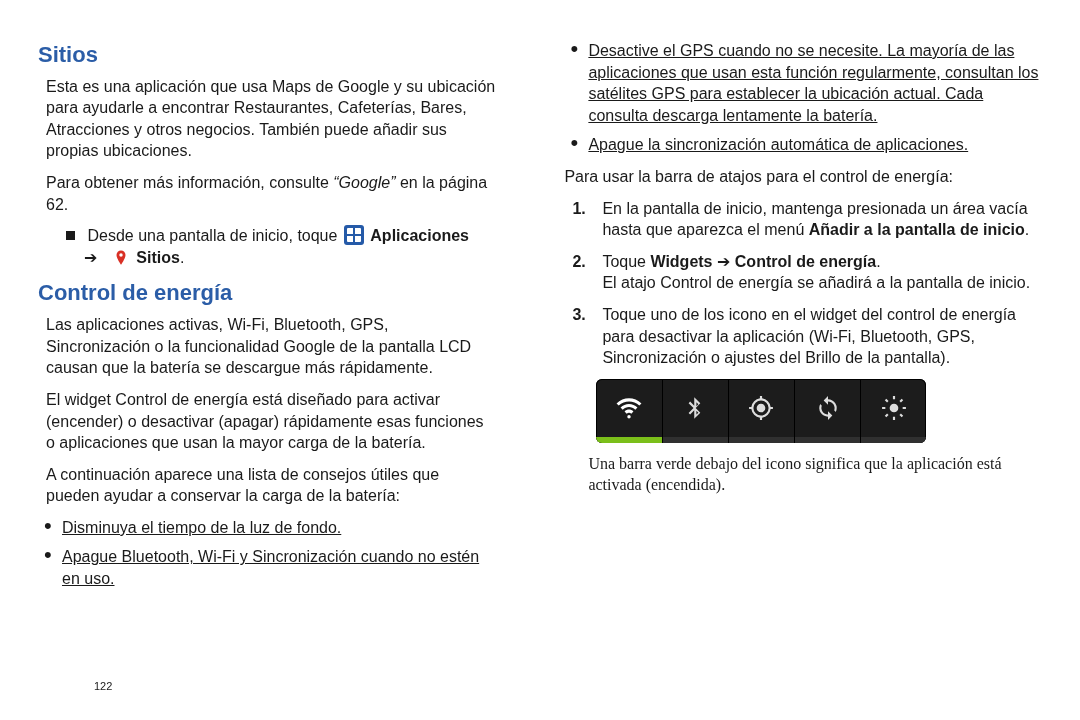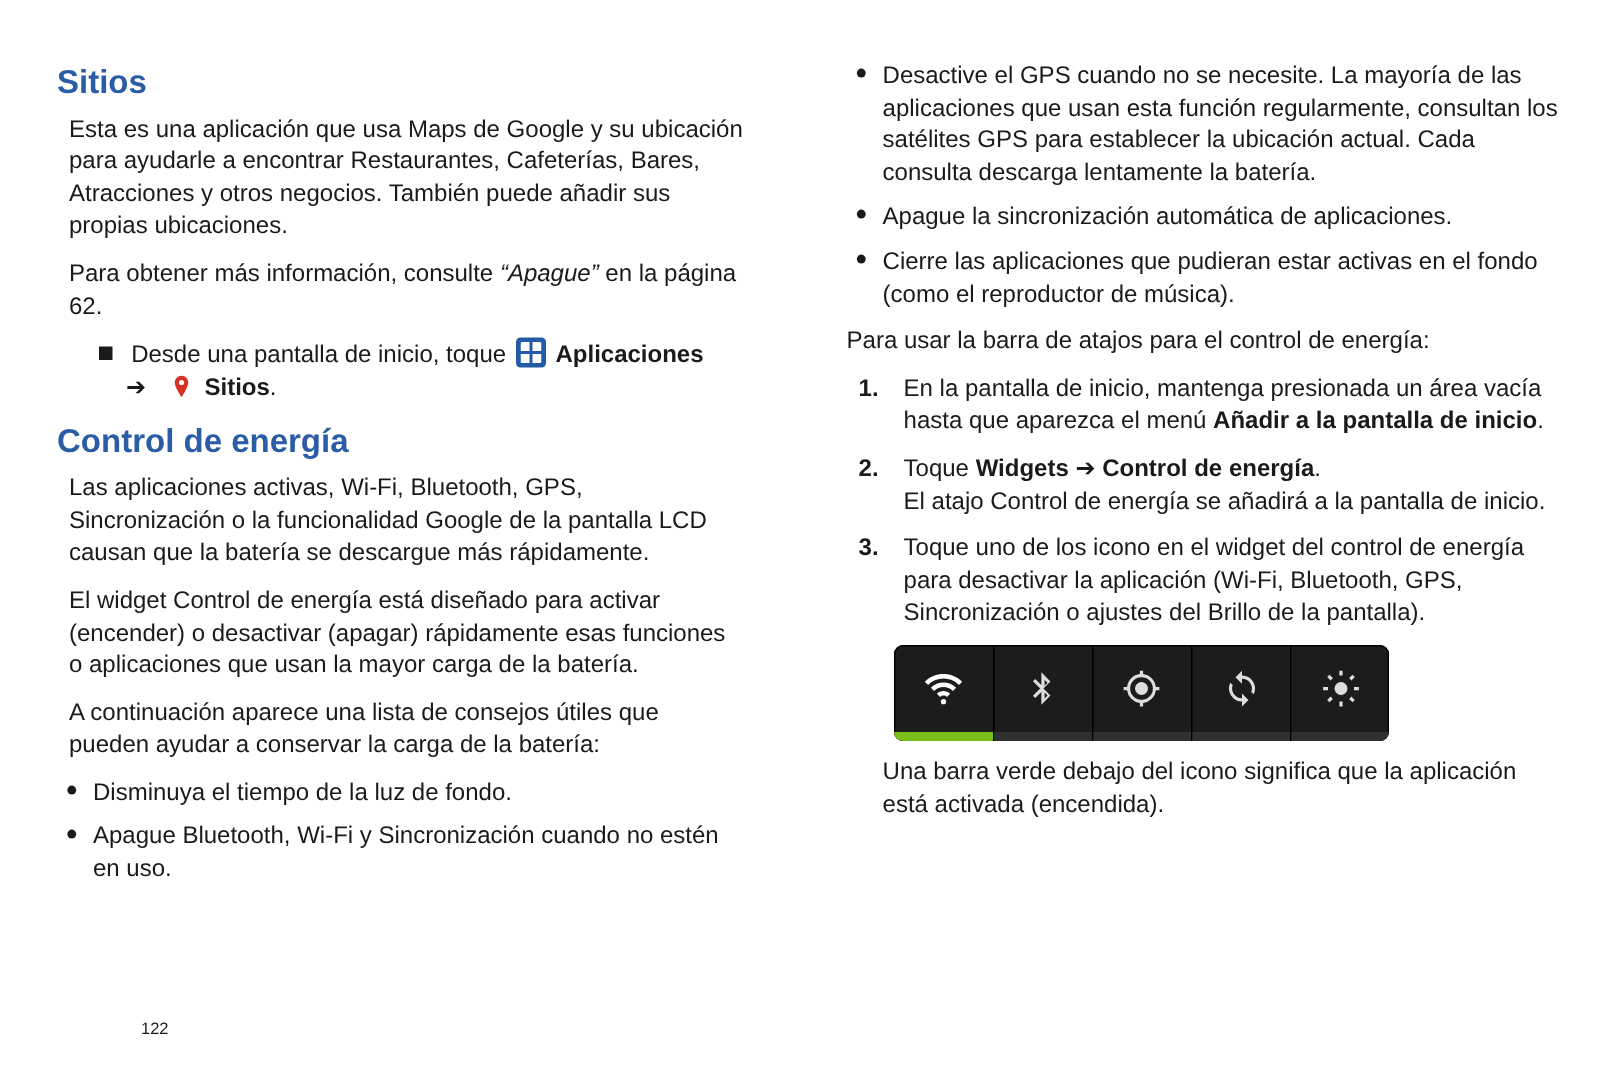--- a/index.html
+++ b/index.html
@@ -30,21 +30,21 @@
   h2.section {
     color: #2b5da7;
     font-weight: 700;
     font-size: 22px;
     margin: 0 0 6px 0;
     font-family: Arial, Helvetica, sans-serif;
     font-stretch: condensed;
   }
   p { margin: 6px 0 10px 0; }
   .indent { padding-left: 8px; }
-  .more-indent { padding-left: 24px; }
+  .more-indent { padding-left: 24px; font-family: Liberation Serif, serif; }
   .xref-italic { font-style: italic; }
   .step-block { margin: 0 0 10px 0; padding-left: 28px; }
   .step-bullet {
     display: inline-block;
     width: 9px; height: 9px;
     background: #1a1a1a;
     margin-right: 8px;
     position: relative;
     top: -1px;
   }
@@ -69,21 +69,21 @@
       linear-gradient(#fff,#fff) left bottom/6px 6px no-repeat,
       linear-gradient(#fff,#fff) right bottom/6px 6px no-repeat;
     border-radius:1px;
   }
   .pin-icon {
     display:inline-block;
     width:18px;height:18px;
     vertical-align:-4px;
     margin: 0 2px 0 6px;
   }
-  ul.bullets { list-style: none; margin: 0 0 10px 0; padding: 0 0 0 6px;}
+  ul.bullets { list-style: none; margin: 0 0 10px 0; padding: 0 0 0 6px; text-decoration: underline;}
   ul.bullets li { position: relative; padding-left: 18px; margin-bottom: 8px; }
   ul.bullets li::before {
     content: "•";
     position: absolute; left: 0; top: -2px;
     font-size: 22px; line-height: 1;
   }
   ol.nums { list-style: none; margin: 0 0 10px 0; padding: 0 0 0 8px; }
   ol.nums li { position: relative; padding-left: 30px; margin-bottom: 10px; }
   ol.nums li .num { position: absolute; left: 0; top: 0; font-weight: 700; }
   .widget {
@@ -116,21 +116,21 @@
 </style>
 </head>
 <body>
 
 <div class="page">
   <div class="col left">
     <h2 class="section">Sitios</h2>
     <p class="indent">Esta es una aplicación que usa Maps de Google y su ubicación para ayudarle a encontrar Restaurantes, Cafeterías, Bares, Atracciones y otros negocios. También puede añadir sus propias ubicaciones.</p>
     <p class="indent">
       <span>Para obtener más información, consulte </span>
-      <span class="xref-italic">“Apague”</span>
+      <span class="xref-italic">“Google”</span>
       <span> en la página 62.</span>
     </p>
     <p class="step-block">
       <span class="step-bullet"></span>
       <span>Desde una pantalla de inicio, toque </span>
       <span class="apps-icon"></span>
       <span class="bold">Aplicaciones</span>
       <br>
       <span class="arrow" style="margin-left:18px">➔</span>
       <span class="pin-icon">
@@ -149,21 +149,20 @@
     <ul class="bullets">
       <li>Disminuya el tiempo de la luz de fondo.</li>
       <li>Apague Bluetooth, Wi-Fi y Sincronización cuando no estén en uso.</li>
     </ul>
   </div>
 
   <div class="col right">
     <ul class="bullets">
       <li>Desactive el GPS cuando no se necesite. La mayoría de las aplicaciones que usan esta función regularmente, consultan los satélites GPS para establecer la ubicación actual. Cada consulta descarga lentamente la batería.</li>
       <li>Apague la sincronización automática de aplicaciones.</li>
-      <li>Cierre las aplicaciones que pudieran estar activas en el fondo (como el reproductor de música).</li>
     </ul>
     <p>Para usar la barra de atajos para el control de energía:</p>
     <ol class="nums">
       <li>
         <span class="num">1.</span>
         <span>En la pantalla de inicio, mantenga presionada un área vacía hasta que aparezca el menú </span>
         <span class="bold">Añadir a la pantalla de inicio</span><span>.</span>
       </li>
       <li>
         <span class="num">2.</span>

